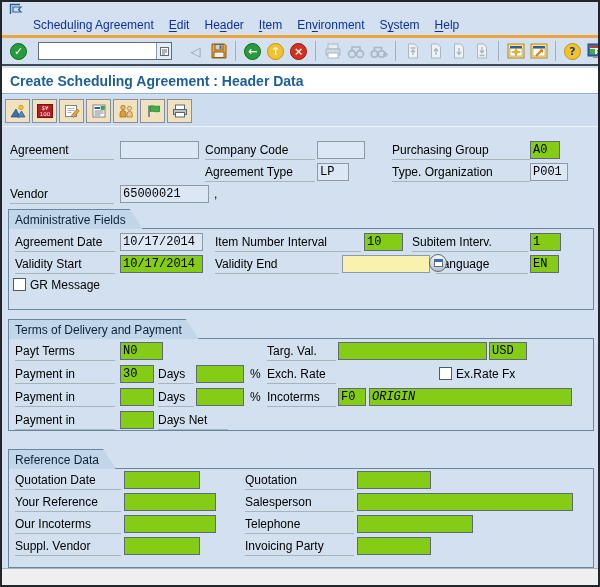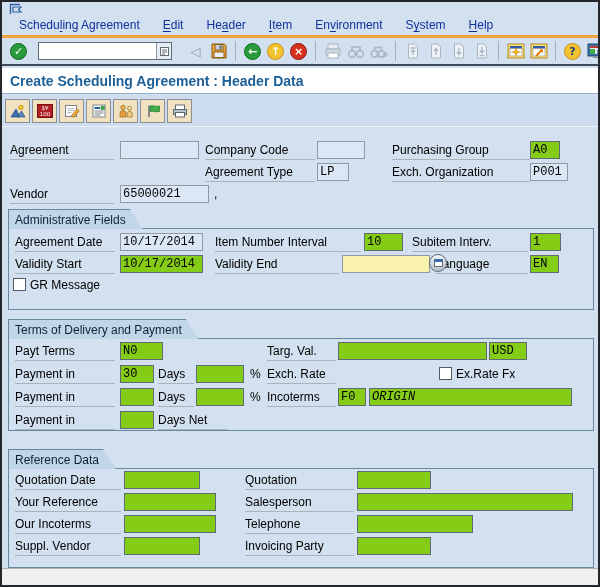--- a/index.html
+++ b/index.html
@@ -7,21 +7,21 @@
   .window {
     position: relative; width: 600px; height: 587px;
     border: 2px solid #23272b; background: #d2e0ef;
     font-family: "Liberation Sans", sans-serif; font-size: 12px; color: #000;
     overflow: hidden;
   }
   
   .sysbar { position: absolute; left: 0; top: 0; right: 0; height: 14px; background: #d2e0ef; }
   .sysicon { position: absolute; left: 7px; top: 1px; }
   .menubar { position: absolute; left: 0; top: 13px; right: 0; height: 20px;
-    display: flex; align-items: center; gap: 23px; padding-left: 17px;
+    display: flex; align-items: center; gap: 15px; padding-left: 31px;
     color: #10319c; background: #d2e0ef; }
   .menu-item { white-space: nowrap; cursor: default; }
   .menu-item u { text-underline-offset: 2px; }
   .orange-line { position: absolute; left: 0; top: 33px; right: 0; height: 3px; background: #eea33d; }
   
   .toolbar { position: absolute; left: 0; top: 36px; right: 0; height: 28px;
     background: #d2e0ef; border-bottom: 2px solid #3c4a57;
     display: flex; align-items: center; padding-left: 5px; }
   .tbtn { width: 23px; height: 22px; display: flex; align-items: center; justify-content: center; flex: none; }
   .circle { width: 17px; height: 17px; border-radius: 50%; display: flex; align-items: center;
@@ -309,21 +309,21 @@
 
     <span class="lbl" style="left:8px;top:15px;width:104px">Agreement</span>
     <input class="fld" style="left: 118px; top: 13px; width: 79px;" readonly="" value="">
     <span class="lbl" style="left:203px;top:15px;width:110px">Company Code</span>
     <input class="fld" style="left: 315px; top: 13px; width: 33px; padding-left: 44px;" readonly="" value="1015">
     <span class="lbl" style="left:390px;top:15px;width:138px">Purchasing Group</span>
     <input class="fld edit" style="left: 528px; top: 13px; width: 30px;" value="A0">
 
     <span class="lbl" style="left:203px;top:37px;width:110px">Agreement Type</span>
     <input class="fld" style="left: 315px; top: 35px; width: 32px;" readonly="" value="LP">
-    <span class="lbl" style="left:390px;top:37px;width:138px">Exch. Organization</span>
+    <span class="lbl" style="left:390px;top:37px;width:138px">Type. Organization</span>
     <input class="fld" style="left: 528px; top: 35px; width: 38px;" readonly="" value="P001">
 
     <span class="lbl" style="left:8px;top:59px;width:104px">Vendor</span>
     <input class="fld" style="left: 118px; top: 57px; width: 89px;" readonly="" value="65000021">
     <span class="txt" style="left:212px;top:59px">,</span>
 
     <div class="grp-tab" style="left:6px;top:81px">Administrative Fields</div>
     <div class="grp" style="left:6px;top:100px;width:586px;height:82px"></div>
     <span class="lbl" style="left:13px;top:107px;width:100px">Agreement Date</span>
     <input class="fld" style="left: 118px; top: 105px; width: 83px;" readonly="" value="10/17/2014">

